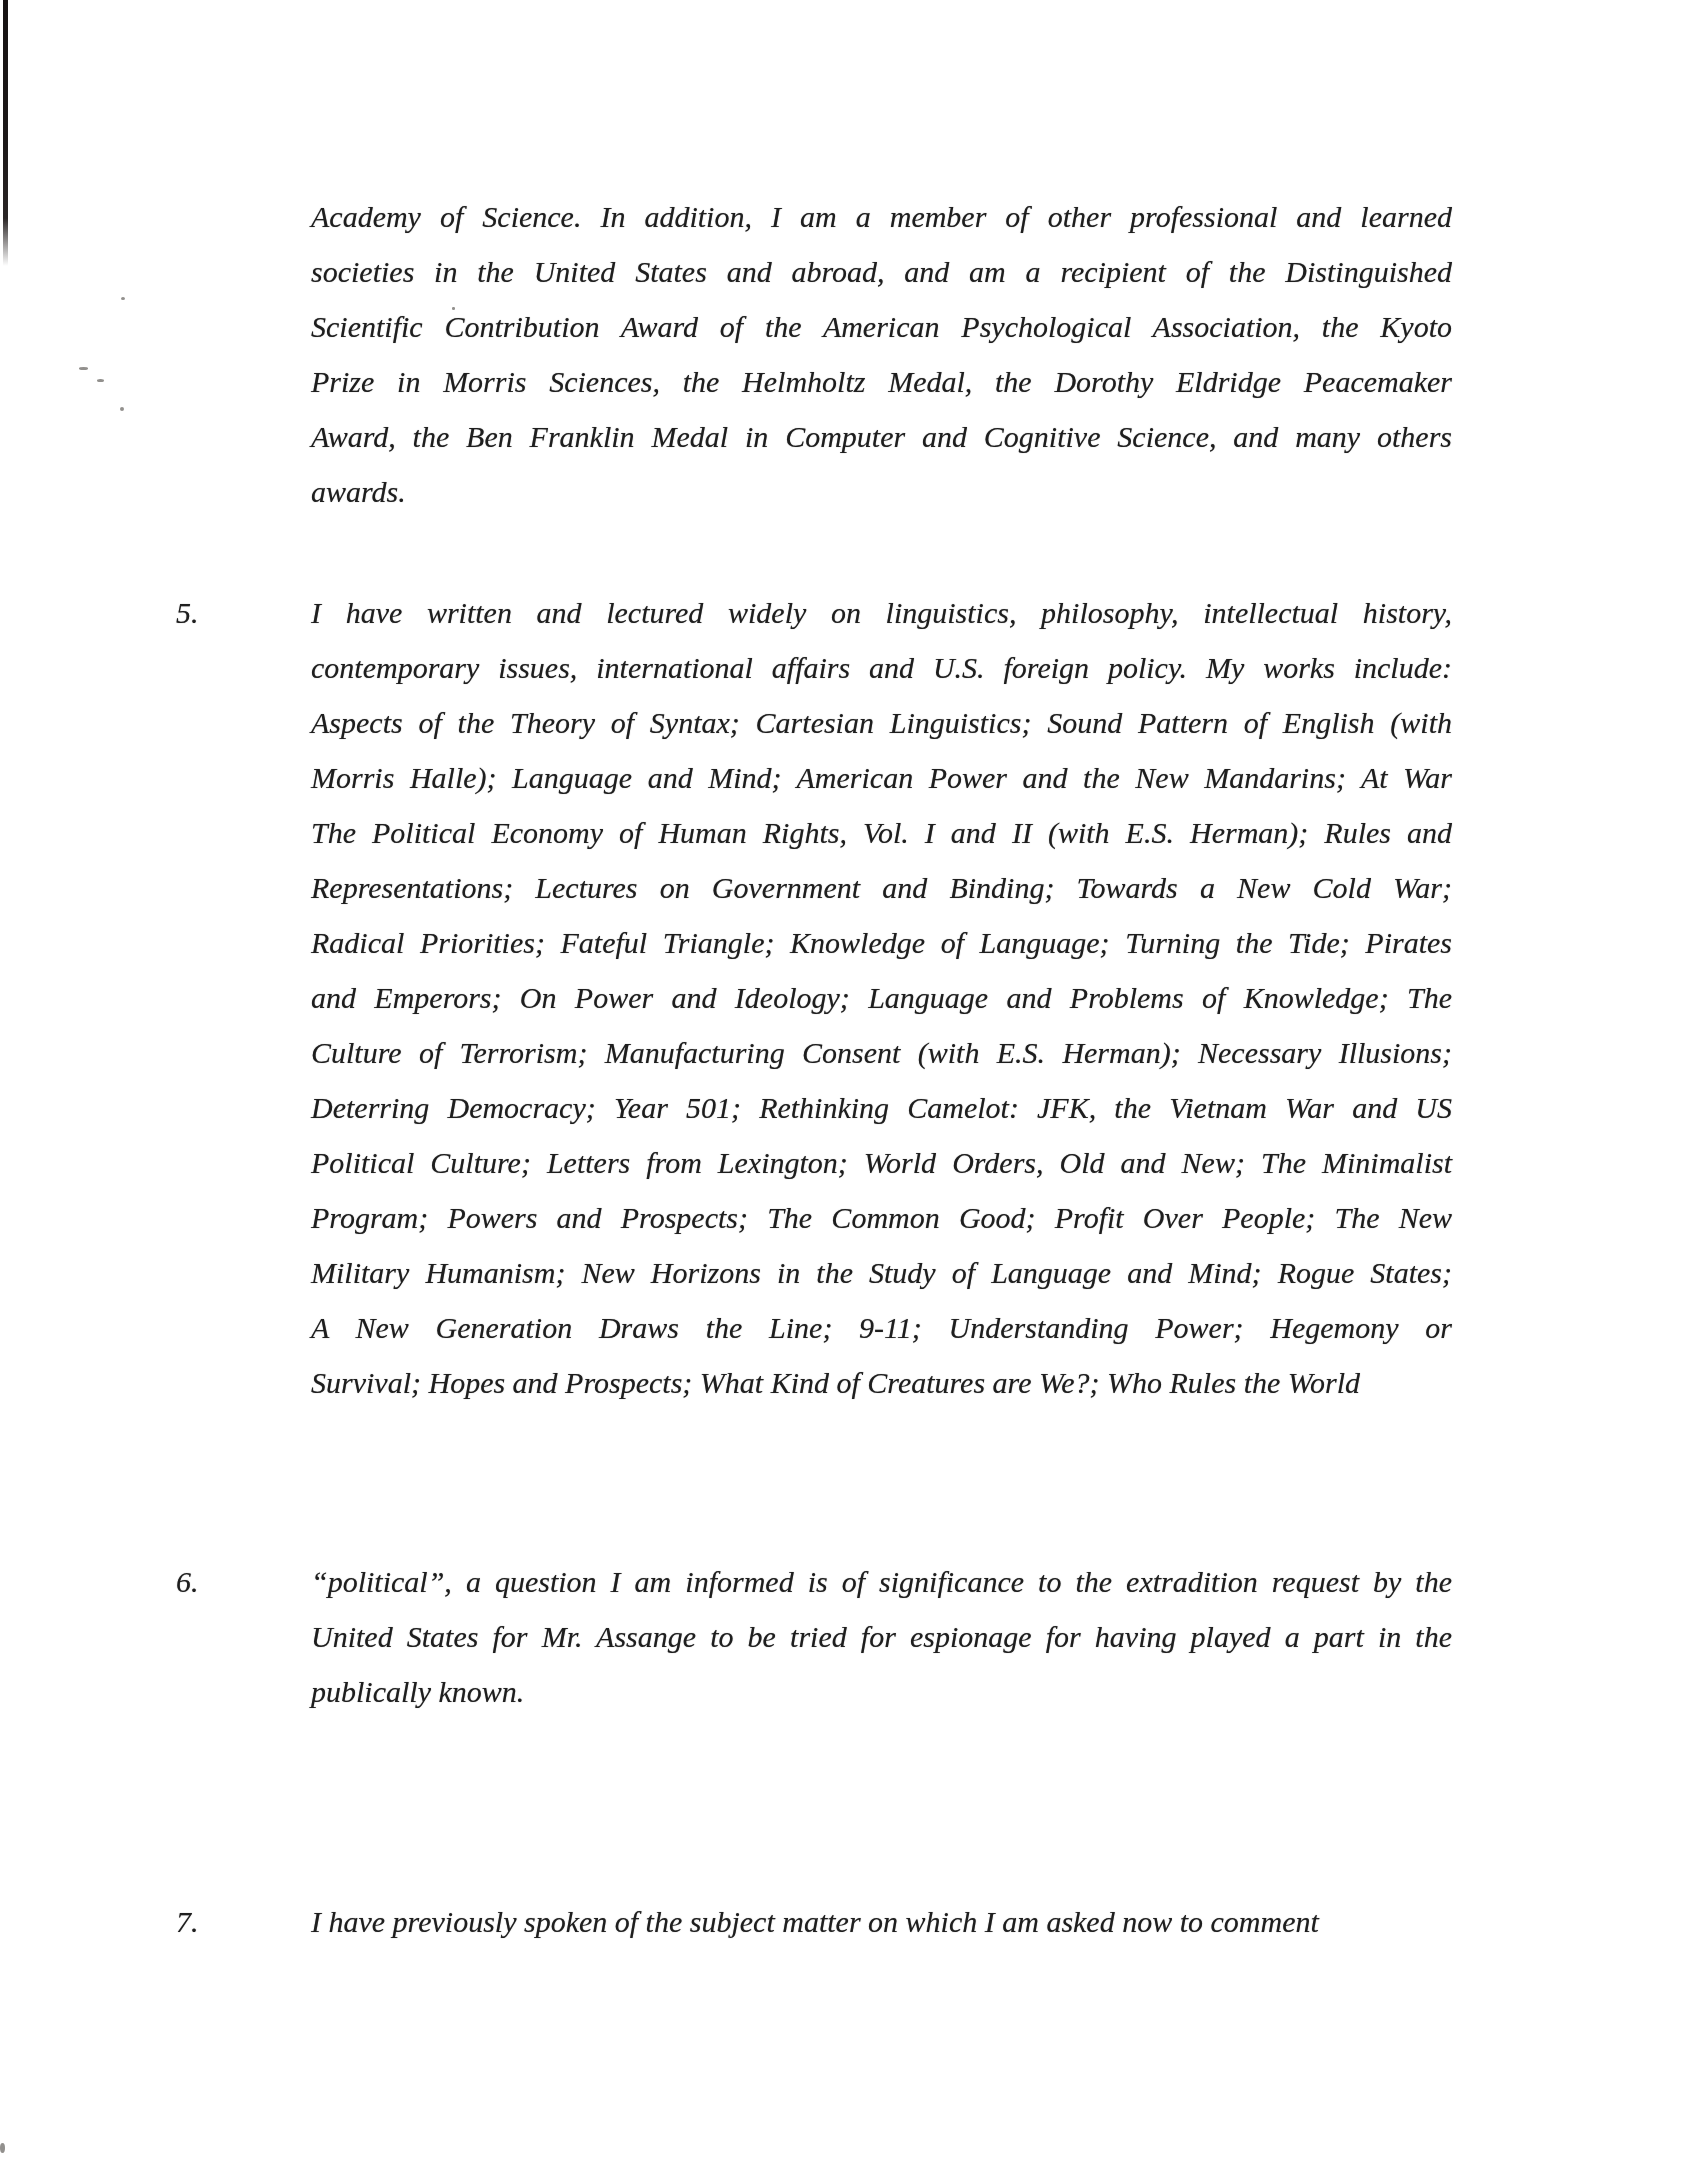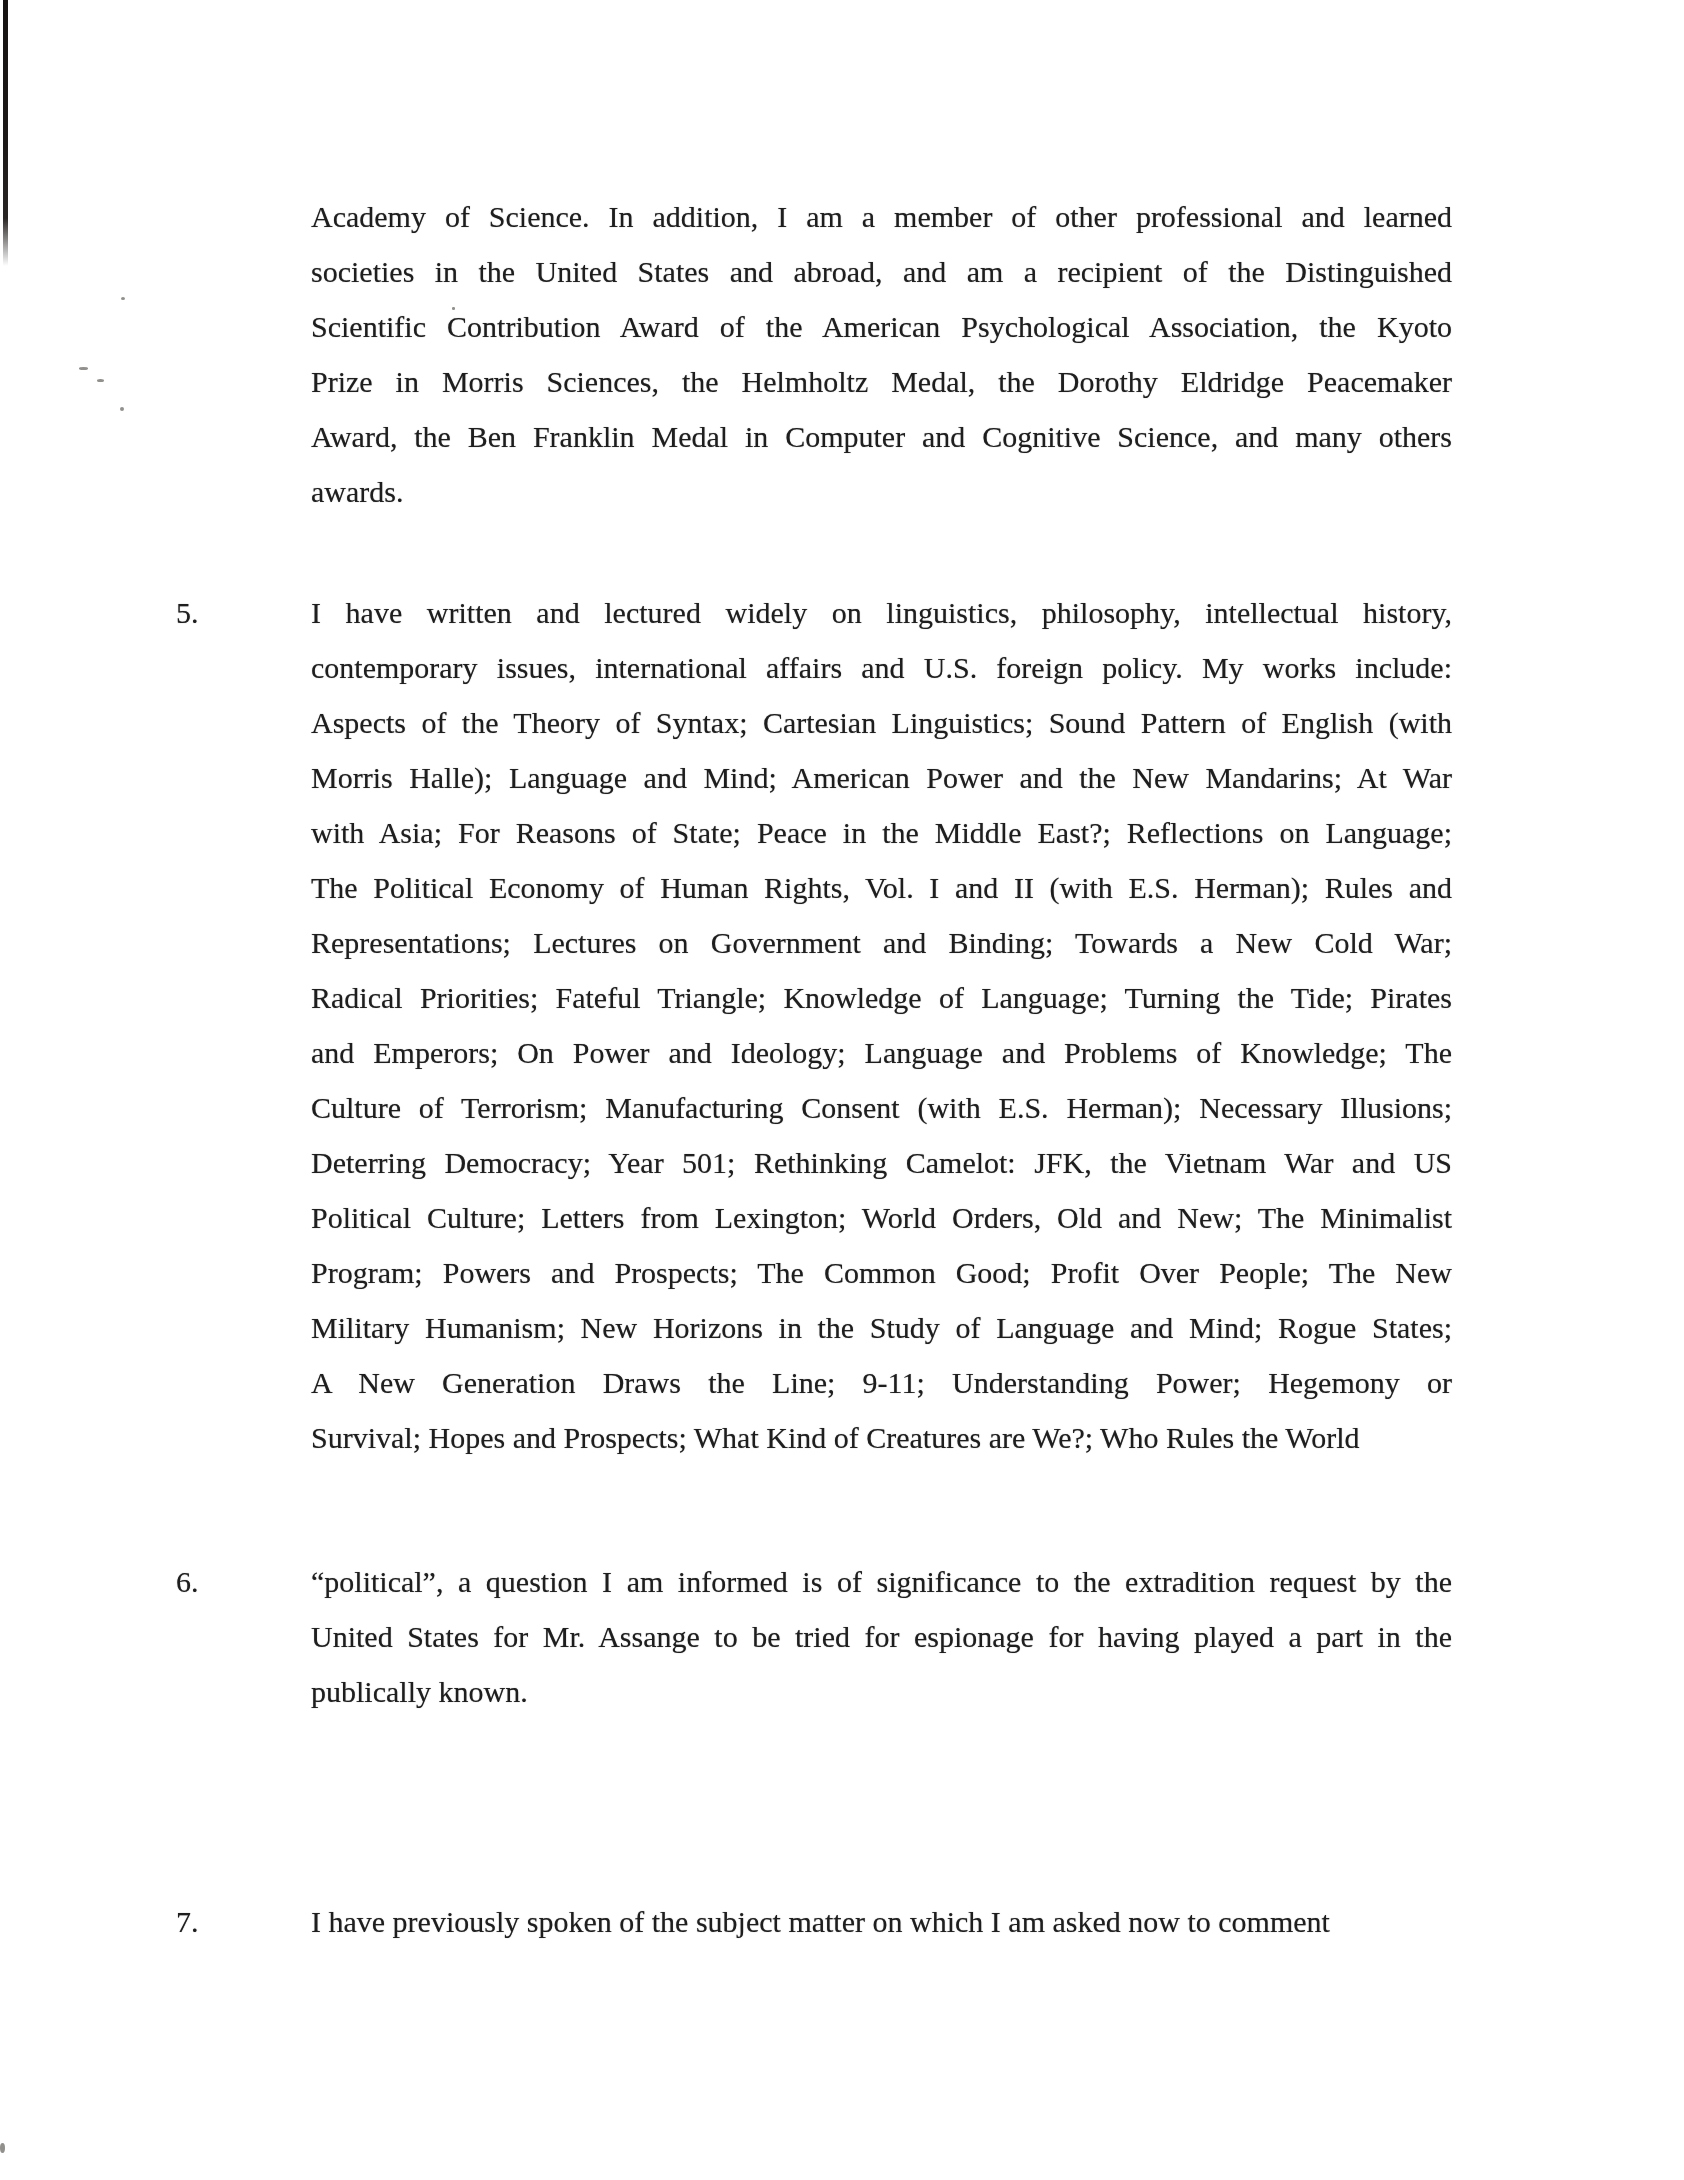--- a/index.html
+++ b/index.html
@@ -28,20 +28,21 @@
   .speck {
     position: absolute;
     background: #777470;
     border-radius: 50%;
     opacity: 0.8;
   }
   .para {
     position: absolute;
     left: 0;
     width: 1607px;
+    font-style: italic;
   }
   .pnum {
     position: absolute;
     left: 176px;
     top: 0;
     font-size: 30px;
     line-height: 55px;
     color: #1e1e1e;
     text-shadow: 0 0 0.9px rgba(30,30,30,0.55);
   }
@@ -88,21 +89,20 @@
           <div class="tline last">awards.</div>
         </div>
       </div>
       <div class="para" style="top: 585px;">
         <span class="pnum">5.</span>
         <div class="plines">
           <div class="tline">I have written and lectured widely on linguistics, philosophy, intellectual history,</div>
           <div class="tline">contemporary issues, international affairs and U.S. foreign policy. My works include:</div>
           <div class="tline">Aspects of the Theory of Syntax; Cartesian Linguistics; Sound Pattern of English (with</div>
           <div class="tline">Morris Halle); Language and Mind; American Power and the New Mandarins; At War</div>
-          <div class="tline">with Asia; For Reasons of State; Peace in the Middle East?; Reflections on Language;</div>
           <div class="tline">The Political Economy of Human Rights, Vol. I and II (with E.S. Herman); Rules and</div>
           <div class="tline">Representations; Lectures on Government and Binding; Towards a New Cold War;</div>
           <div class="tline">Radical Priorities; Fateful Triangle; Knowledge of Language; Turning the Tide; Pirates</div>
           <div class="tline">and Emperors; On Power and Ideology; Language and Problems of Knowledge; The</div>
           <div class="tline">Culture of Terrorism; Manufacturing Consent (with E.S. Herman); Necessary Illusions;</div>
           <div class="tline">Deterring Democracy; Year 501; Rethinking Camelot: JFK, the Vietnam War and US</div>
           <div class="tline">Political Culture; Letters from Lexington; World Orders, Old and New; The Minimalist</div>
           <div class="tline">Program; Powers and Prospects; The Common Good; Profit Over People; The New</div>
           <div class="tline">Military Humanism; New Horizons in the Study of Language and Mind; Rogue States;</div>
           <div class="tline">A New Generation Draws the Line; 9-11; Understanding Power; Hegemony or</div>

